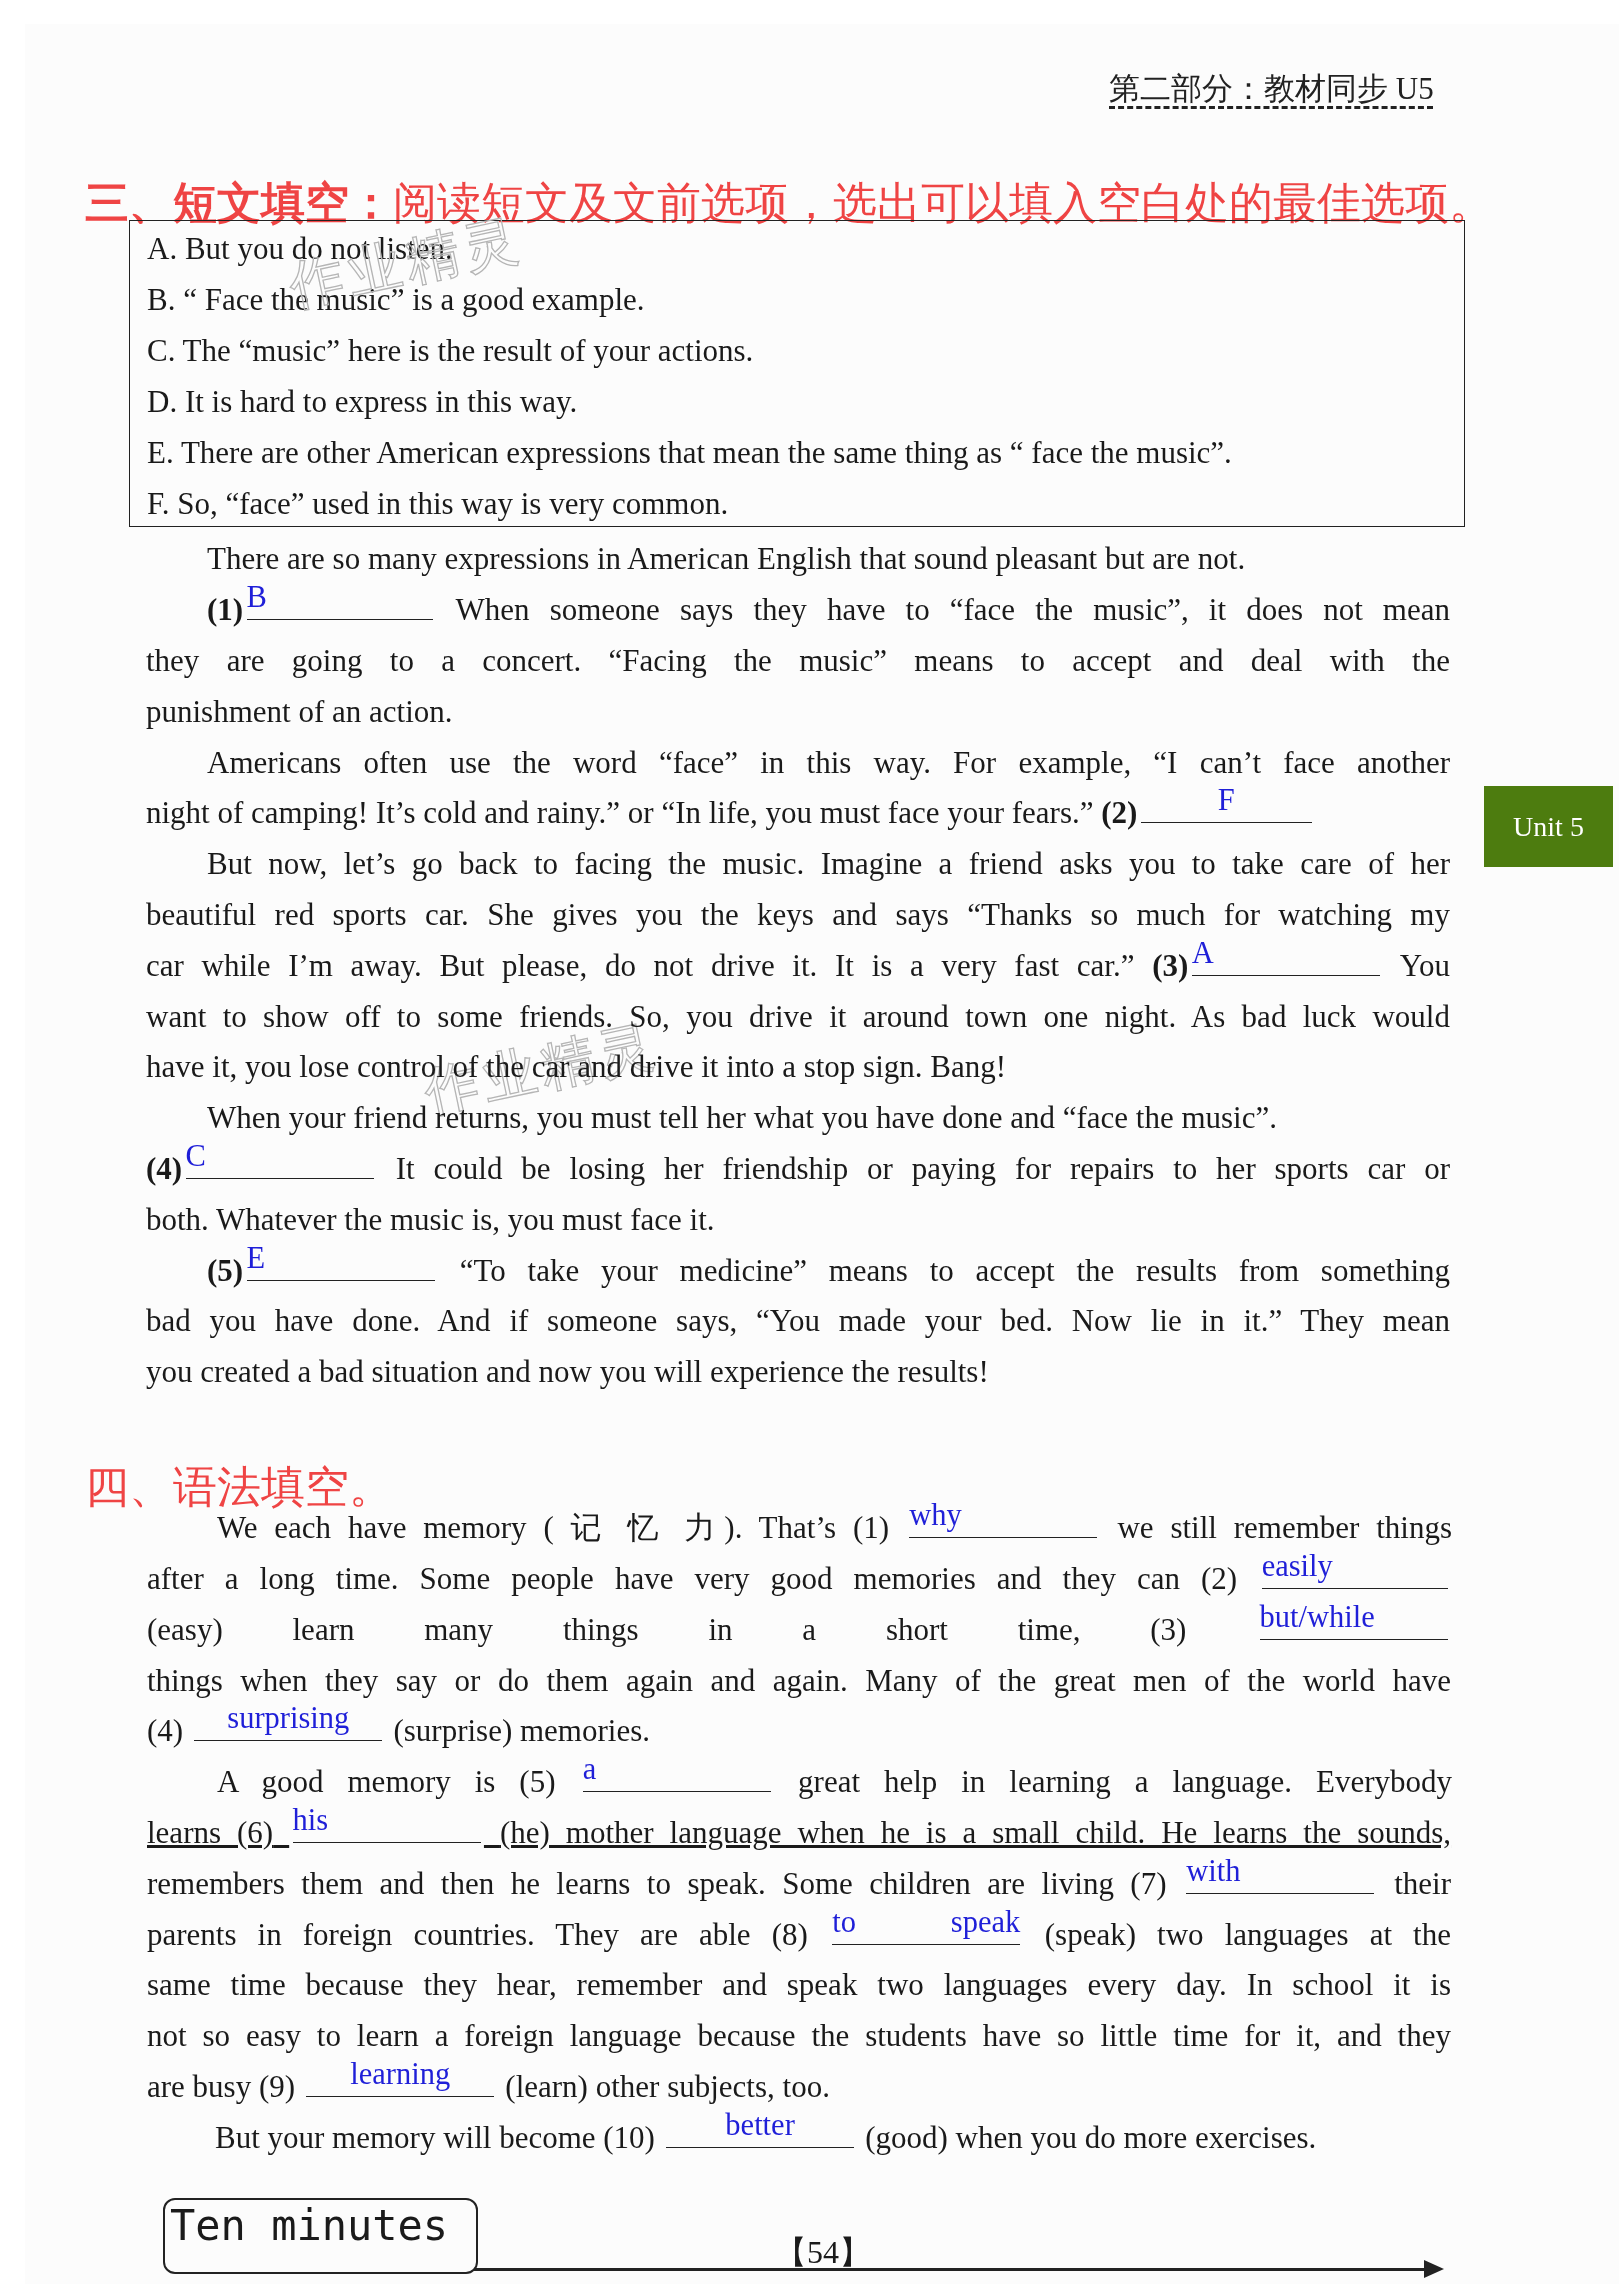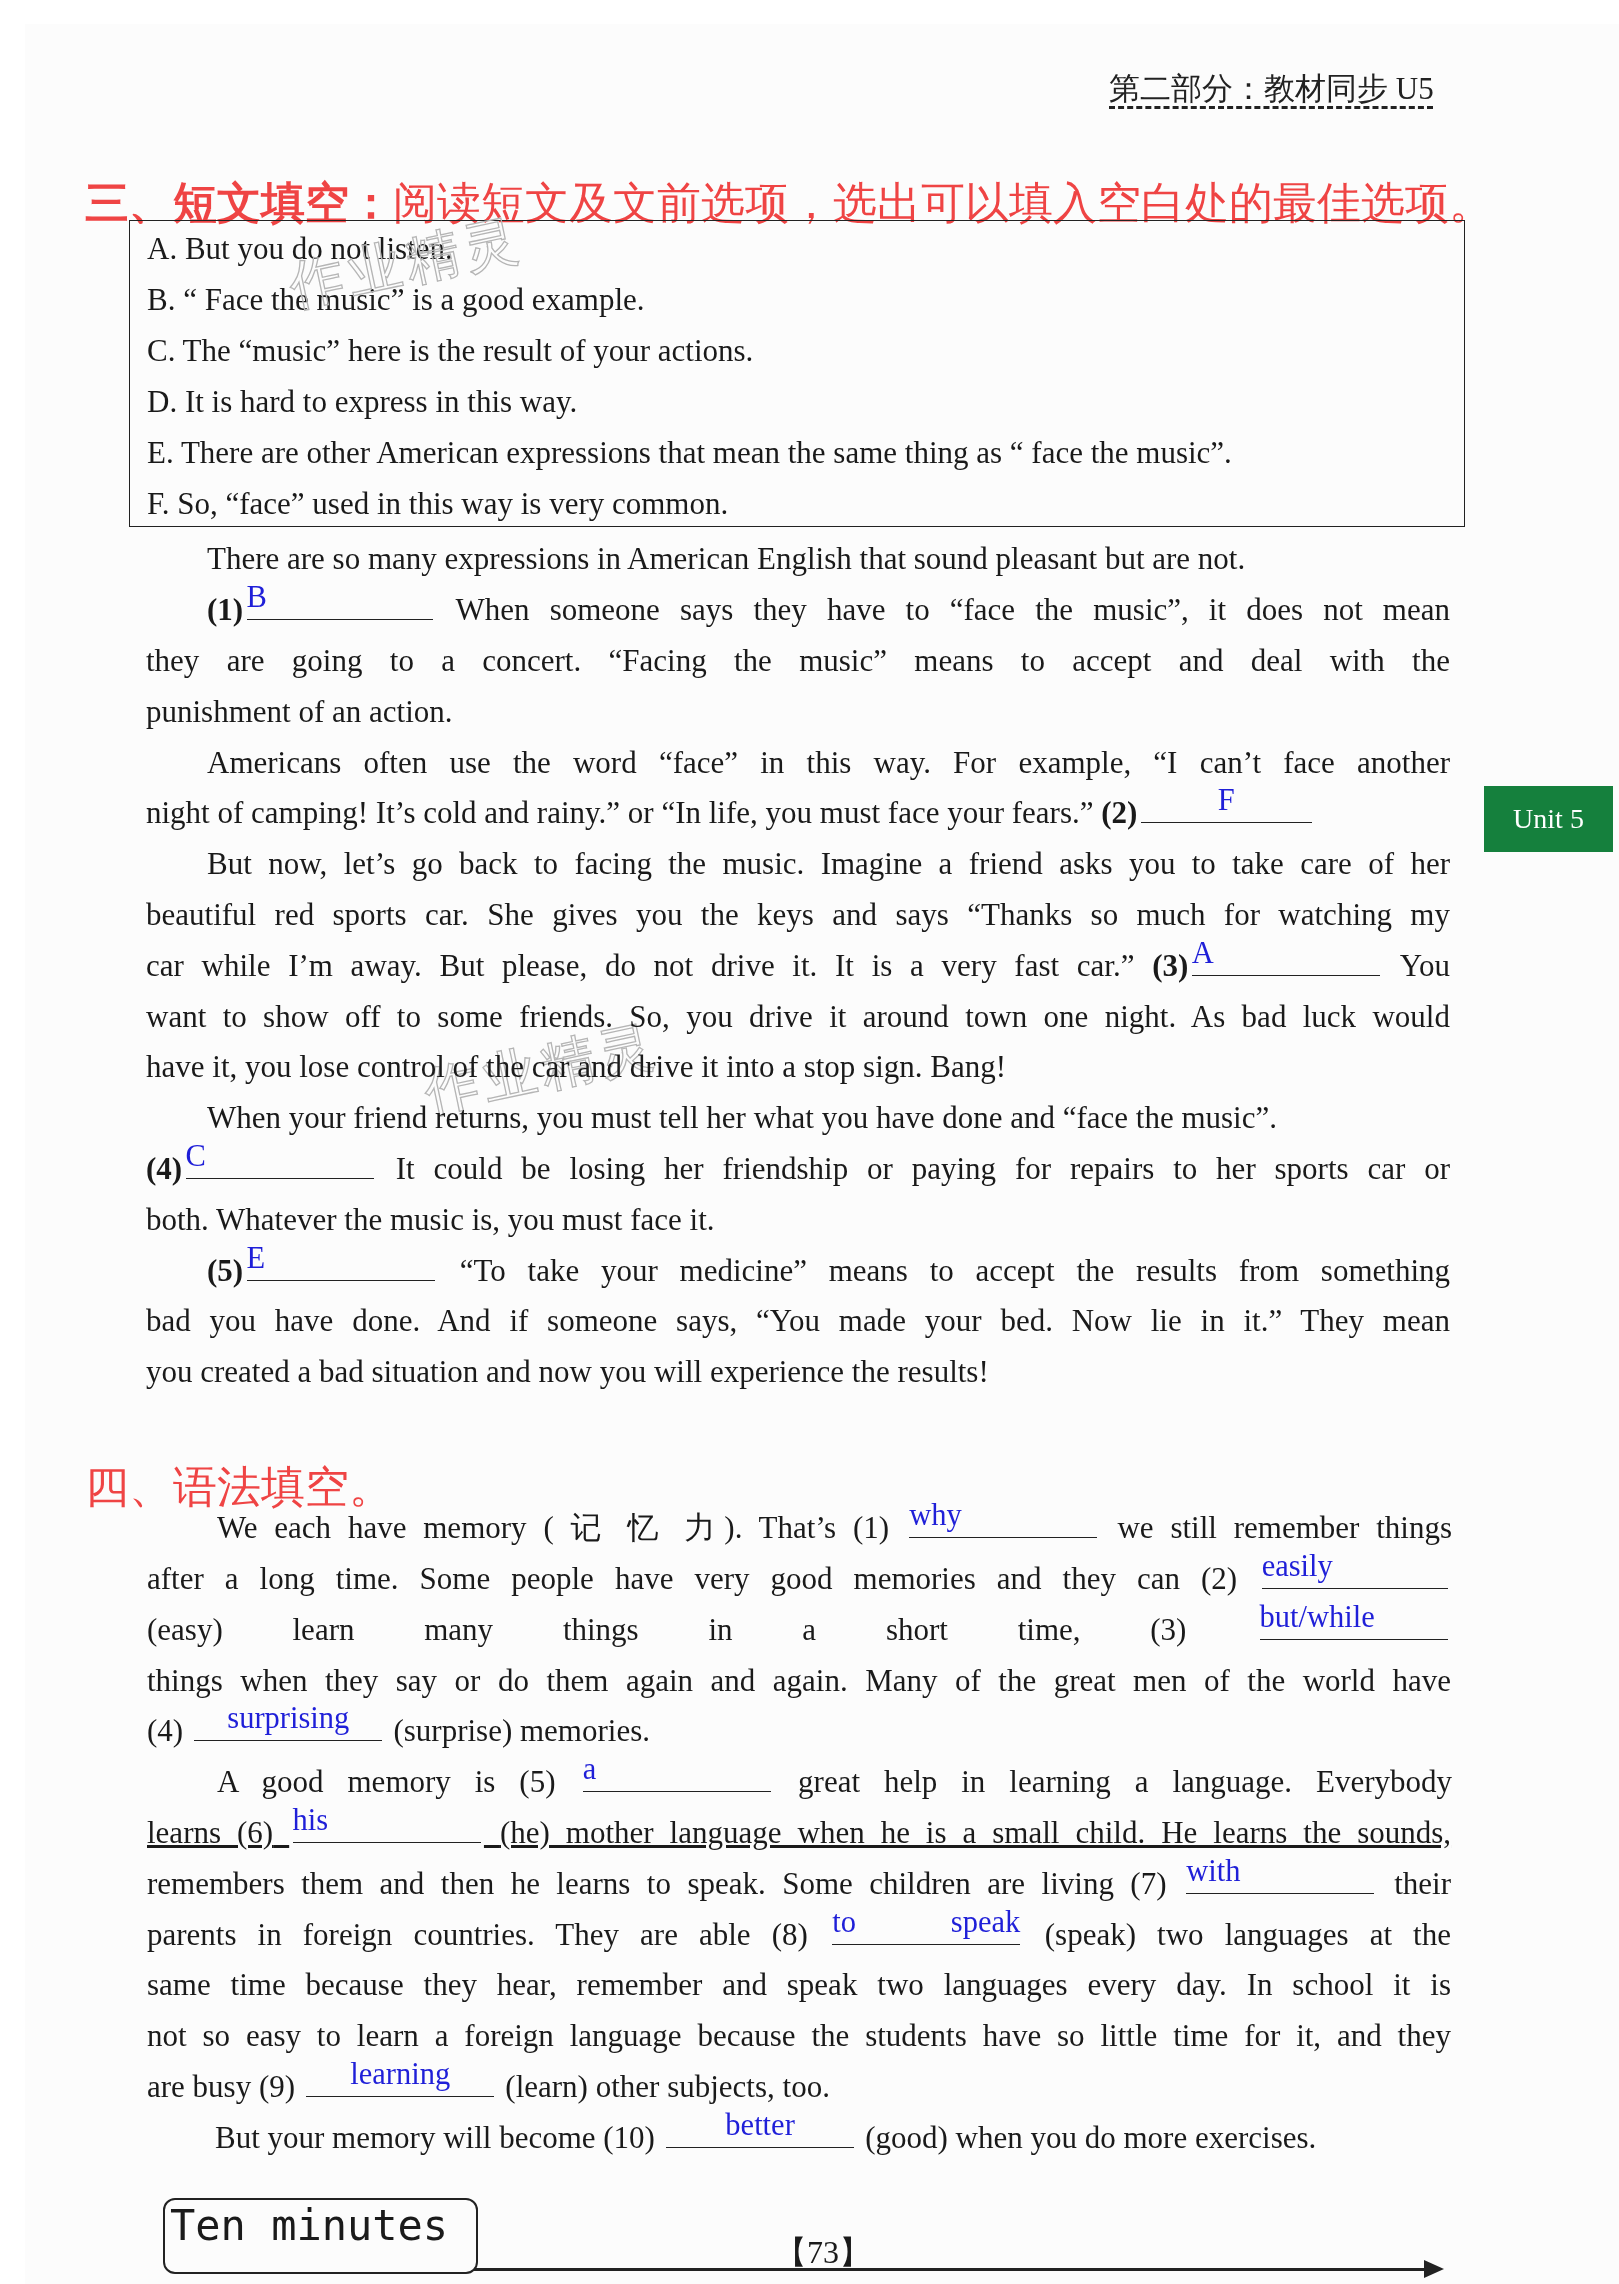--- a/index.html
+++ b/index.html
@@ -31,22 +31,22 @@
   .justify { text-align: justify; text-align-last: justify; }
   .blank {
     display: inline-block; position: relative; border-bottom: 1.7px solid #222;
     height: 27px; vertical-align: baseline; margin: 0 3.4px;
   }
   .ans {
     position: absolute; left: 0; right: 0; bottom: 6.8px; text-align: center;
     color: #1f1fd8; font-size: 30.5px; line-height: 30.5px;
   }
   .unit-tab {
-    position: absolute; left: 1484px; top: 786px; width: 129px; height: 66px;
-    background: #15803d; color: #ffffff; font-size: 28px; display: flex;
+    position: absolute; left: 1484px; top: 786px; width: 129px; height: 81px;
+    background: #4d7c0f; color: #ffffff; font-size: 28px; display: flex;
     align-items: center; justify-content: center;
   }
   .timer {
     position: absolute; left: 163px; top: 2198px; width: 315px; height: 76px;
     border: 2.5px solid #222; border-radius: 12px; box-sizing: border-box;
     font-family: "DejaVu Sans Mono", "Liberation Mono", monospace; font-size: 42px;
     padding-left: 5px; line-height: 51px; color: #1a1a1a;
   }
   .axis-line {
     position: absolute; left: 474px; top: 2268px; width: 953px; height: 2.5px; background: #222;
@@ -152,14 +152,14 @@
   <span>But your memory will become (10)</span> <span class="blank" style="width:188px;"><span class="ans">better</span></span> <span>(good) when you do more exercises.</span>
 </div>
 
 <div class="unit-tab">
     <span>Unit 5</span>
   </div>
 
 <div class="timer"><span>Ten minutes</span></div>
 <div class="axis-line"></div>
 <div class="arrowhead"></div>
-<div class="page-num">【73】</div>
+<div class="page-num">【54】</div>
 
 
 </body></html>

